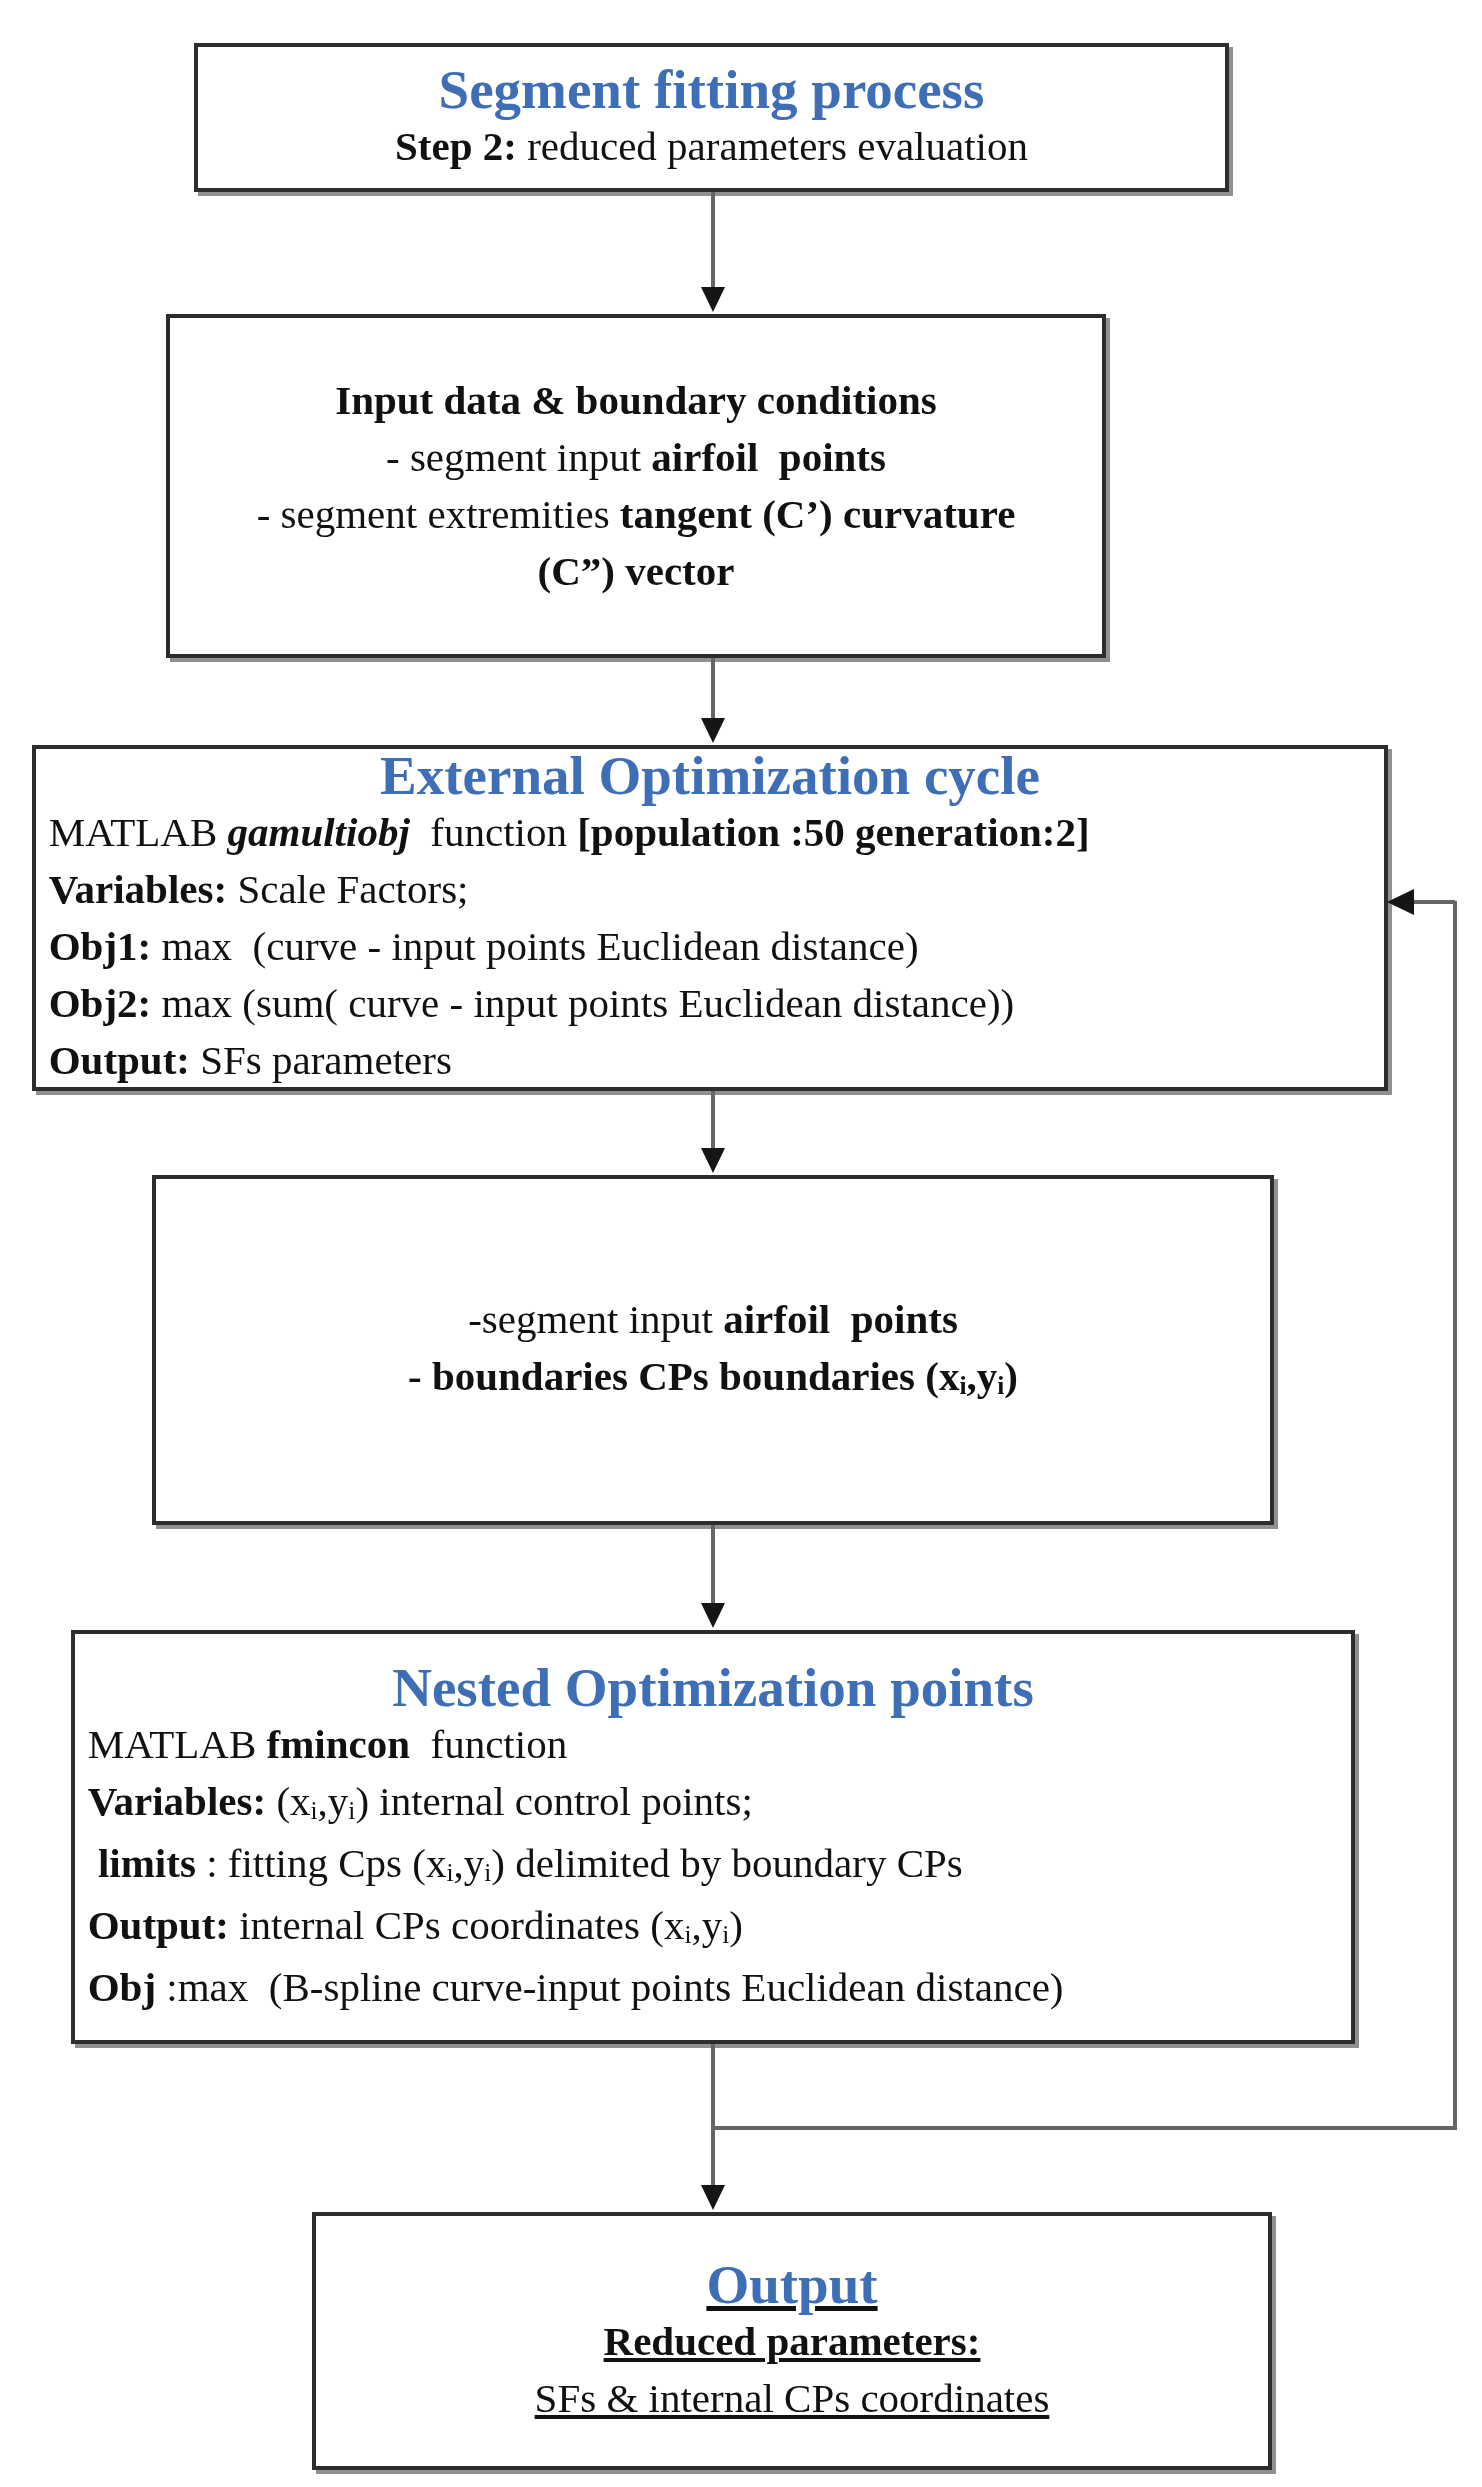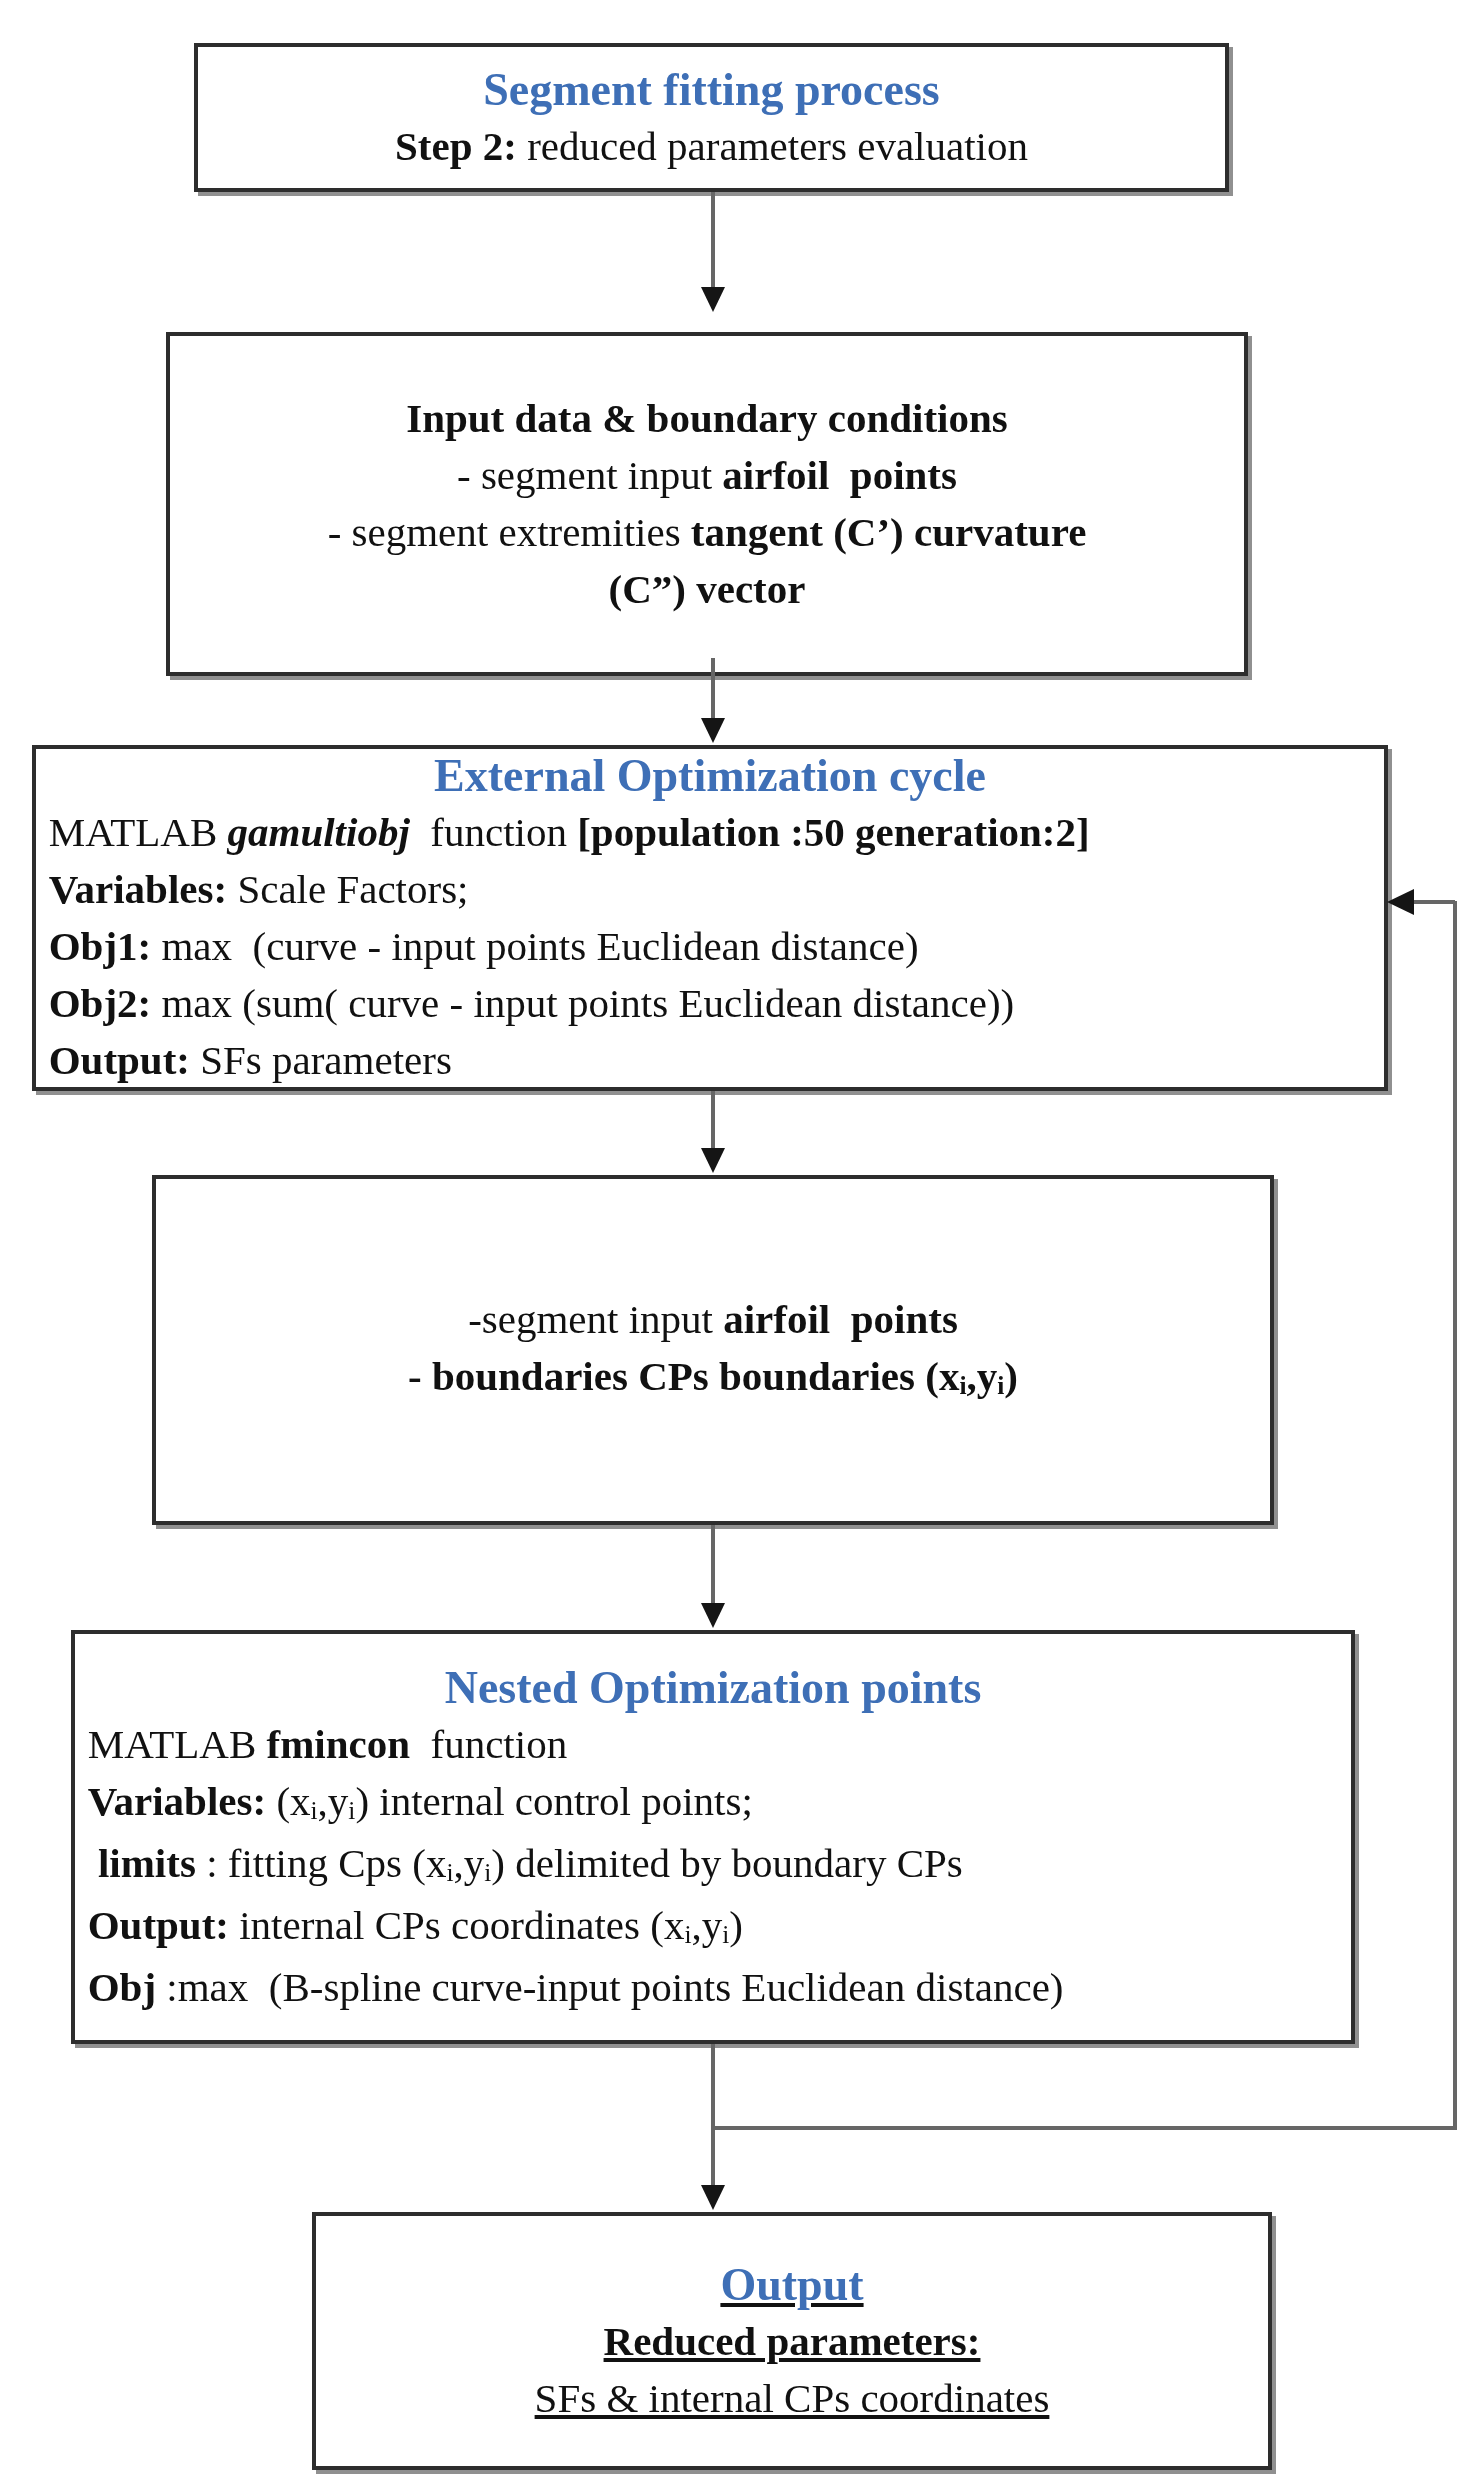--- a/index.html
+++ b/index.html
@@ -20,35 +20,35 @@
     box-shadow: 4px 4px 0 var(--shadow, #909090);
     display: flex;
     flex-direction: column;
     justify-content: center;
     font-size: 41px;
     line-height: 57px;
   }
   .box .title {
     text-align: center;
     font-weight: bold;
-    font-size: 46px;
+    font-size: 55px;
     line-height: 57px;
     color: var(--blue, #3e6fb6);
     white-space: pre-wrap;
   }
   .line { white-space: pre-wrap; }
   .c { text-align: center; }
   .l { text-align: left; padding: 0 12.7px; }
   .b { font-weight: bold; }
   .i { font-style: italic; margin-top: 28px; }
   .sub { font-size: 0.62em; position: relative; top: 0.18em; }
 
   
   #box1 { left: 194px; top: 43px;   width: 1035px; height: 149px; }
-  #box2 { left: 166px; top: 332px;  width: 1082px; height: 344px; }
+  #box2 { left: 166px; top: 314px;  width: 940px; height: 344px; }
   #box3 { left: 32px;  top: 745px;  width: 1356px; height: 346px; }
   #box4 { left: 152px; top: 1175px; width: 1122px; height: 350px; }
   #box5 { left: 71px;  top: 1630px; width: 1284px; height: 414px; }
   #box6 { left: 312px; top: 2212px; width: 960px; height: 258px; text-decoration: underline; }
 
   
   .vline { position: absolute; width: 4px; background: var(--gray, #666666); }
   .hline { position: absolute; height: 4px; background: var(--gray, #666666); }
   .arr-down {
     position: absolute; width: 0; height: 0;

